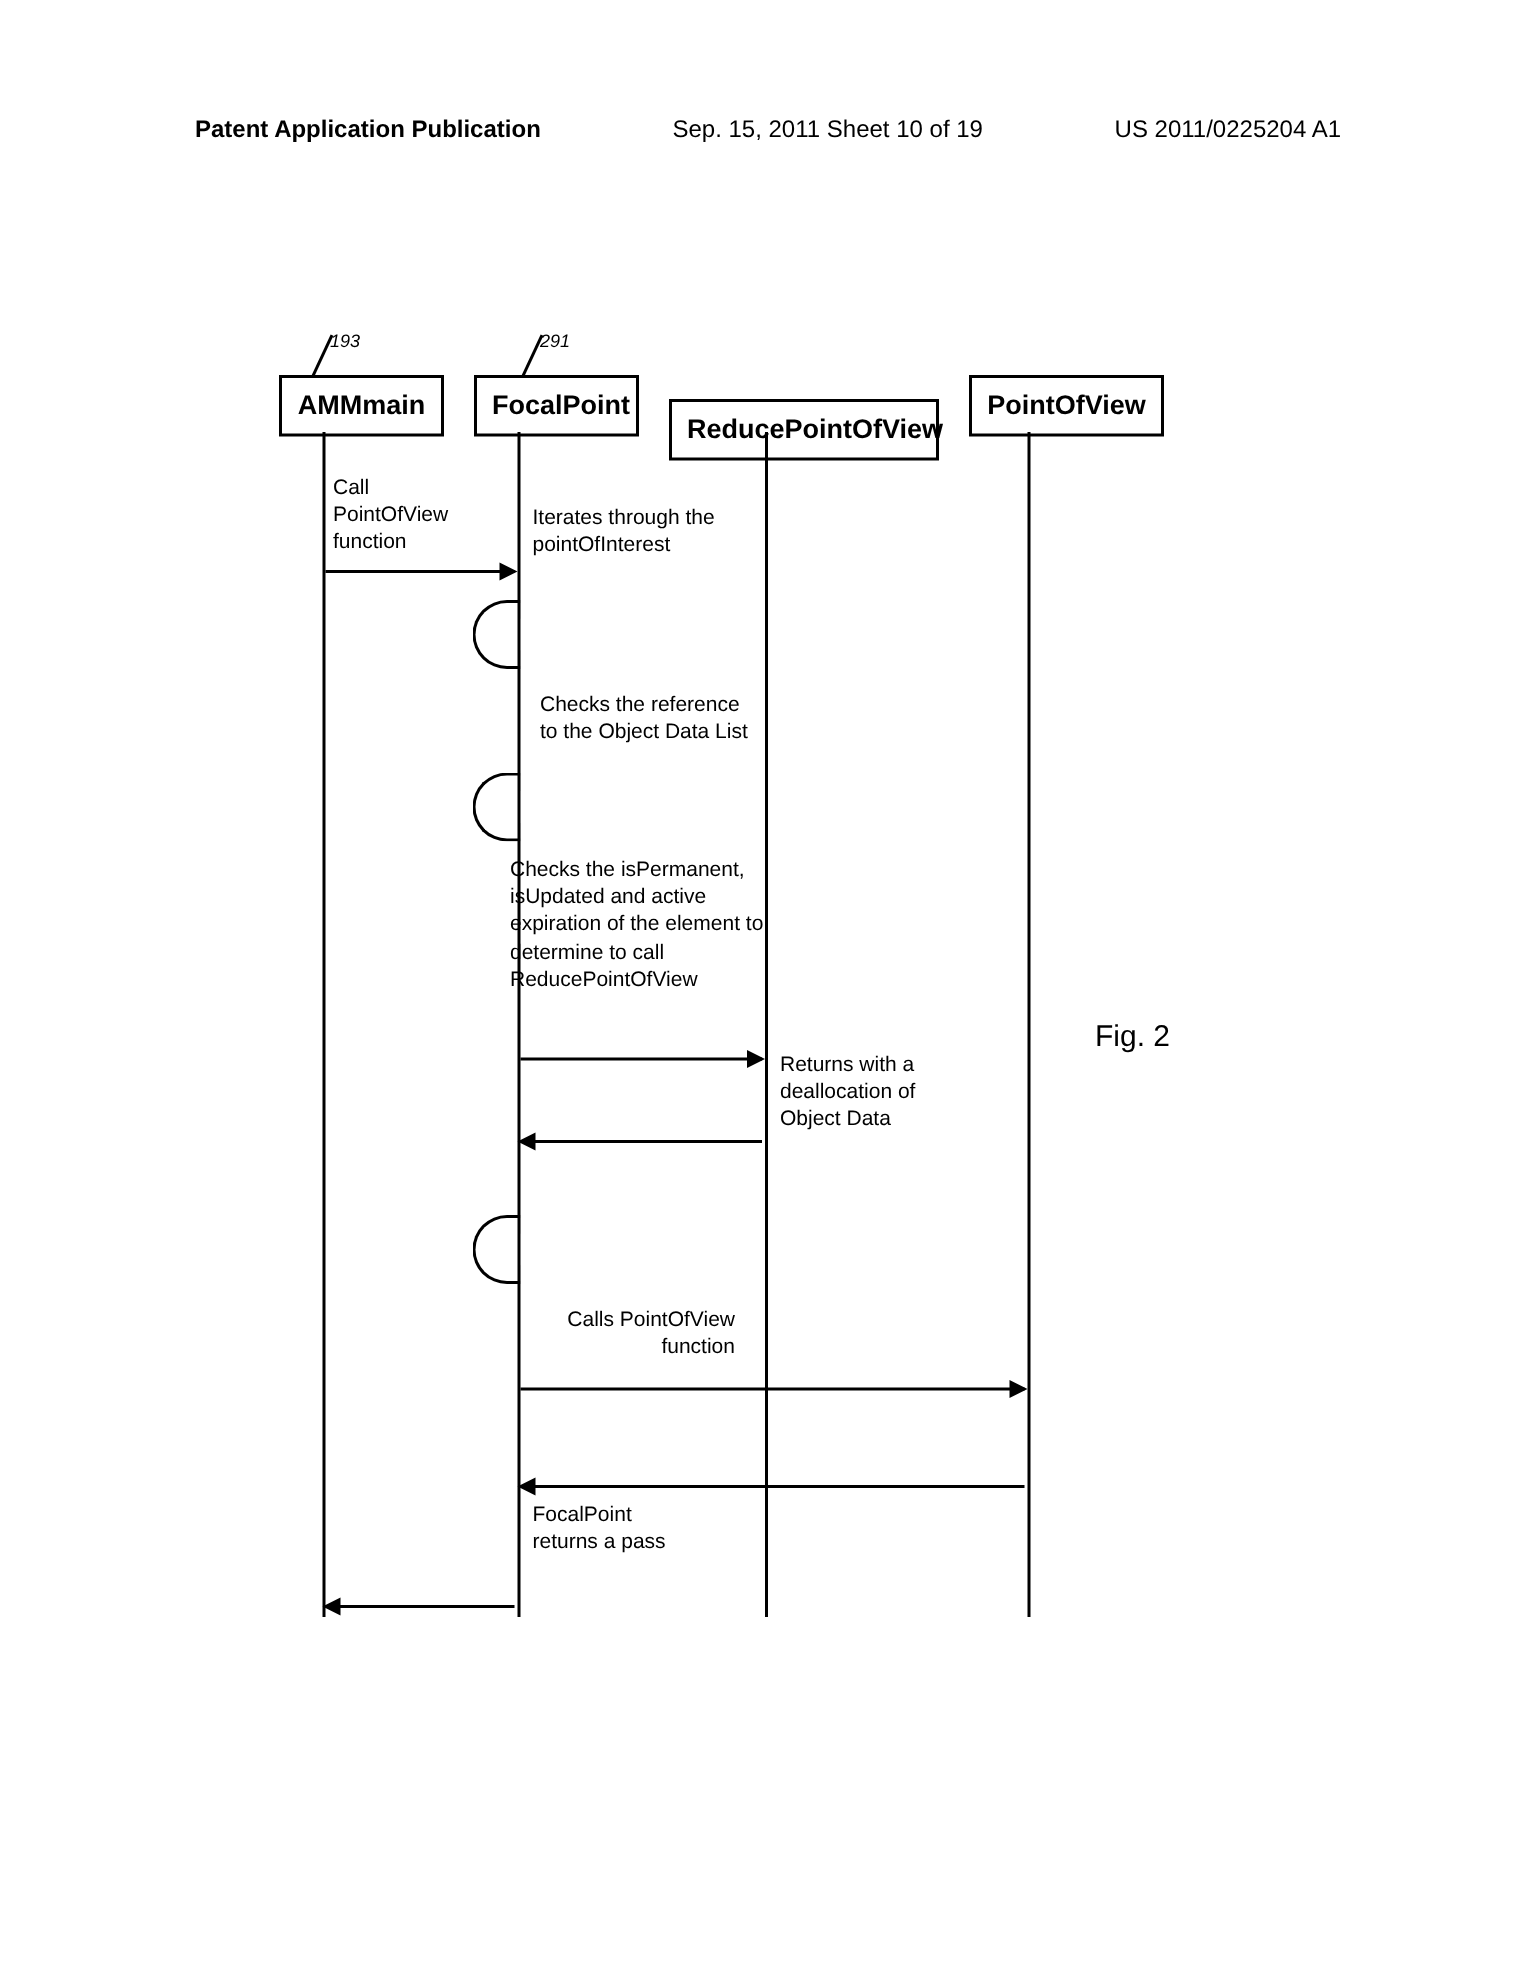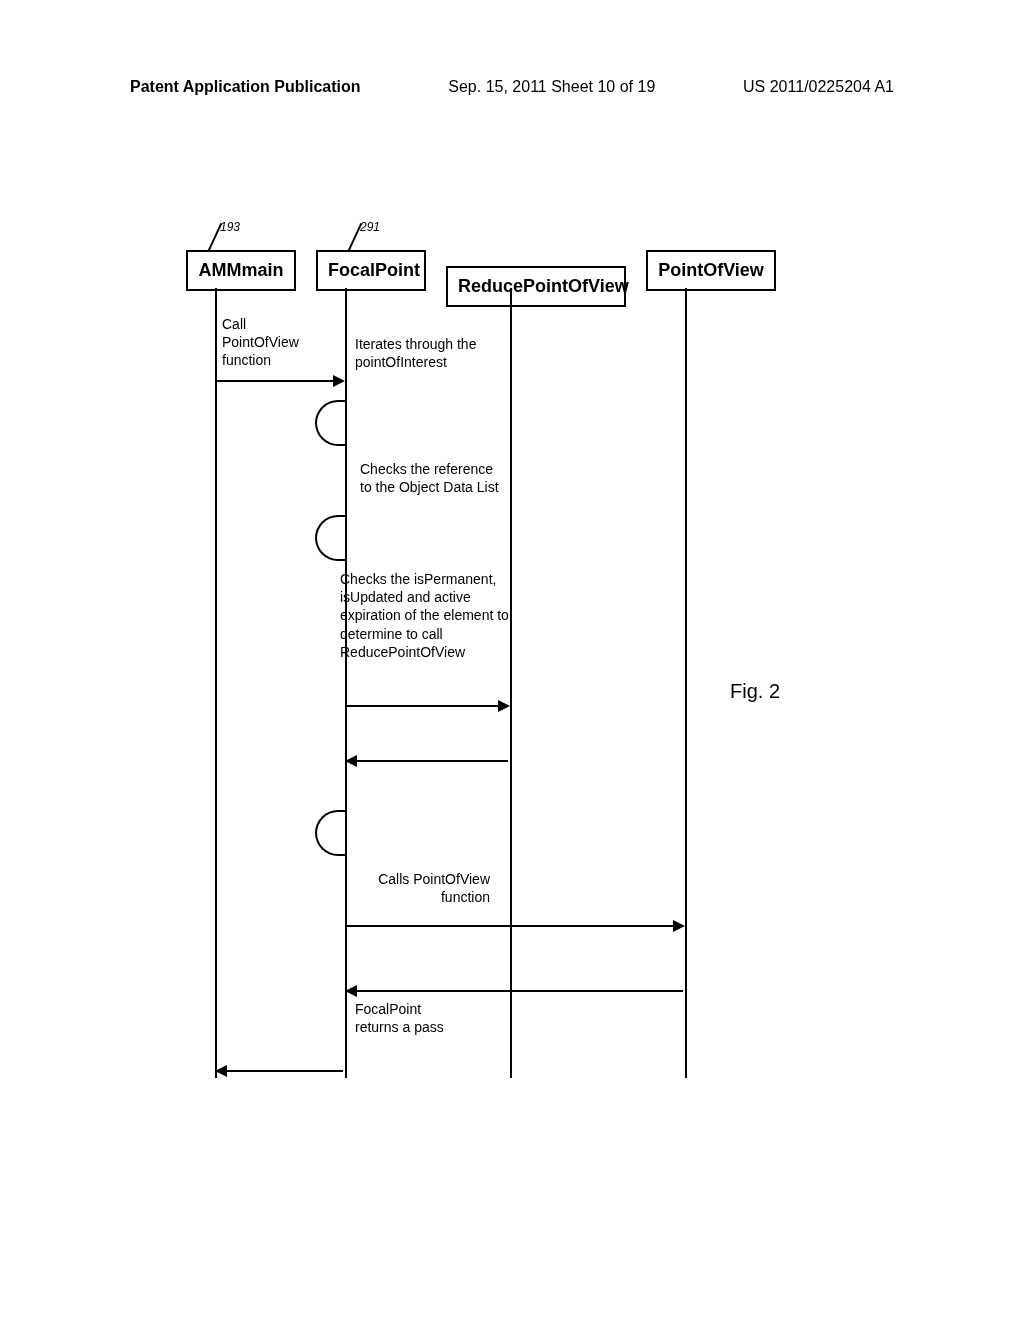--- a/index.html
+++ b/index.html
@@ -149,20 +149,21 @@
 
   <div class="msg-text" style="left:195px; top:85px; width:130px;">Iterates through the pointOfInterest</div>
   <div class="self-loop" style="left:155px; top:150px;"></div>
 
   <div class="msg-text" style="left:200px; top:210px; width:140px;">Checks the reference to the Object Data List</div>
   <div class="self-loop" style="left:155px; top:265px;"></div>
 
   <div class="msg-text" style="left:180px; top:320px; width:175px;">Checks the isPermanent, isUpdated and active expiration of the element to determine to call ReducePointOfView</div>
   <div class="arrow-right" style="left:187px; top:455px; width:161px;"></div>
 
+  <div class="msg-text" style="left:360px; top:450px; width:130px;">Returns with a deallocation of Object Data</div>
   <div class="arrow-left" style="left:187px; top:510px; width:161px;"></div>
 
   <div class="self-loop" style="left:155px; top:560px;"></div>
 
   <div class="msg-text" style="left:190px; top:620px; width:140px;text-align:right;">Calls PointOfView function</div>
   <div class="arrow-right" style="left:187px; top:675px; width:336px;"></div>
 
   <div class="arrow-left" style="left:187px; top:740px; width:336px;"></div>
 
   <div class="msg-text" style="left:195px; top:750px; width:100px;">FocalPoint returns a pass</div>

